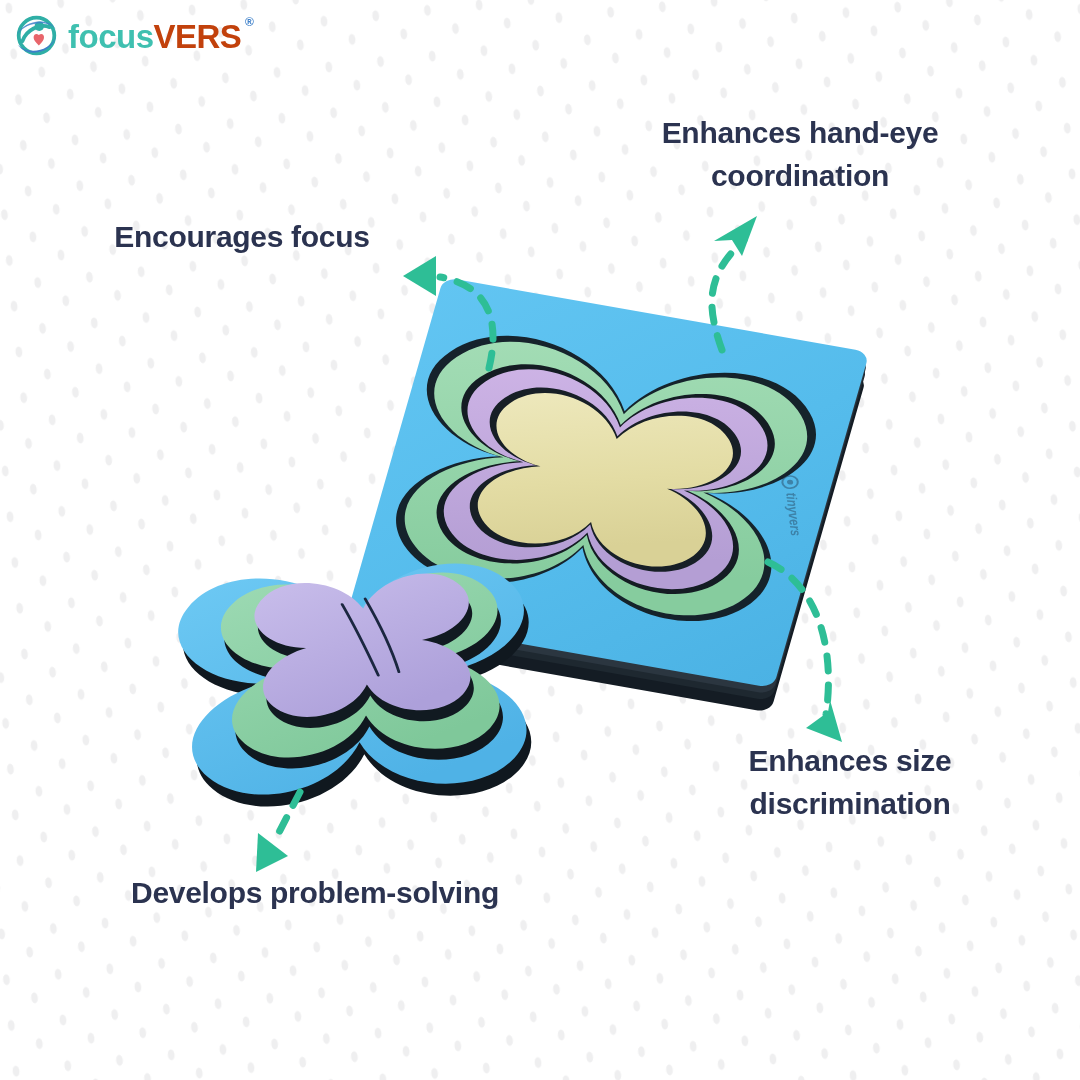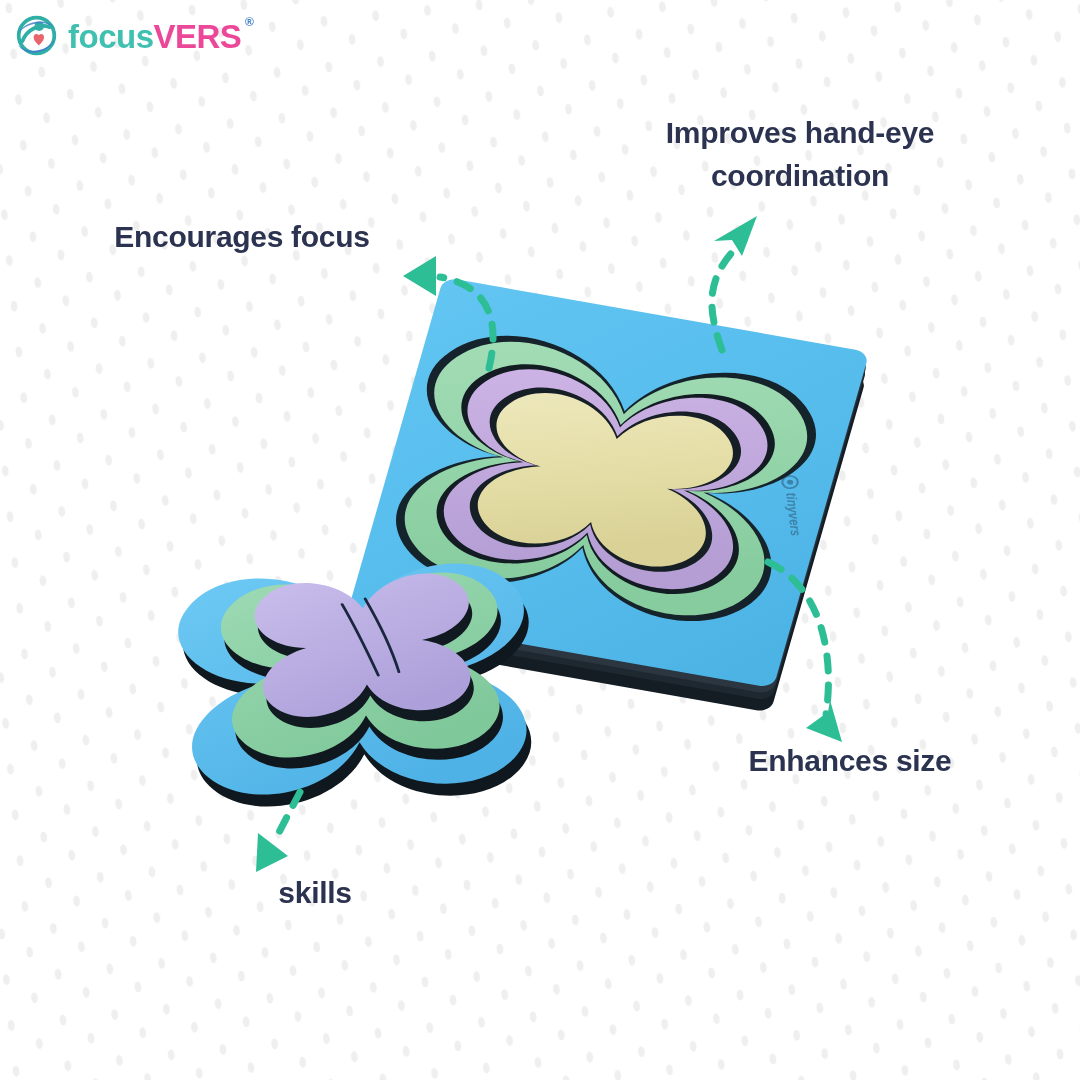--- a/index.html
+++ b/index.html
@@ -22,21 +22,21 @@
     display:flex; align-items:center; gap:9px;
     z-index:6;
   }
   #brand-logo .mark{ width:45px; height:45px; display:block; }
   #brand-logo .wordmark{
     position:relative;
     font-size:33px; font-weight:700; letter-spacing:-0.5px;
     line-height:1;
   }
   #brand-logo .wm-tiny{ color:#3FC0B0; }
-  #brand-logo .wm-vers{ color:#ec4899; }
+  #brand-logo .wm-vers{ color:#c2410c; }
   #brand-logo .wm-reg{
     color:#3C7FC9; font-size:12px;
     position:absolute; top:-4px; right:-12px;
   }
 
   
   .callout{
     position:absolute; z-index:5;
     color:#2B3350;
     font-weight:700;
@@ -224,27 +224,28 @@
     <path d="M 24,31 c -6,-6 -2,-12 2.5,-8.5 C 31,19 35,25 29,31 l -2.5,2.5 Z" fill="#E8656B"></path>
     <path d="M 4,33 C 16,44 38,40 45,24 C 40,41 16,48 4,33 Z" fill="#3C7FC9"></path>
     <path d="M 3,22 C 10,8 34,2 45,16 C 36,6 13,8 3,22 Z" fill="#3C7FC9" opacity="0.85"></path>
   </svg>
   <span class="wordmark">
     <span class="wm-tiny">focus</span><span class="wm-vers">VERS</span><span class="wm-reg">®</span>
   </span>
 </div>
 
 <div class="callout" id="callout-hand-eye">
-  <div>Improves hand-eye</div>
+  <div>Enhances hand-eye</div>
   <div>coordination</div>
 </div>
 
 <div class="callout" id="callout-focus">
   <div>Encourages focus</div>
 </div>
 
 <div class="callout" id="callout-size">
   <div>Enhances size</div>
+  <div>discrimination</div>
 </div>
 
 <div class="callout" id="callout-problem">
-  <div>skills</div>
+  <div>Develops problem-solving</div>
 </div>
 
 </body></html>

